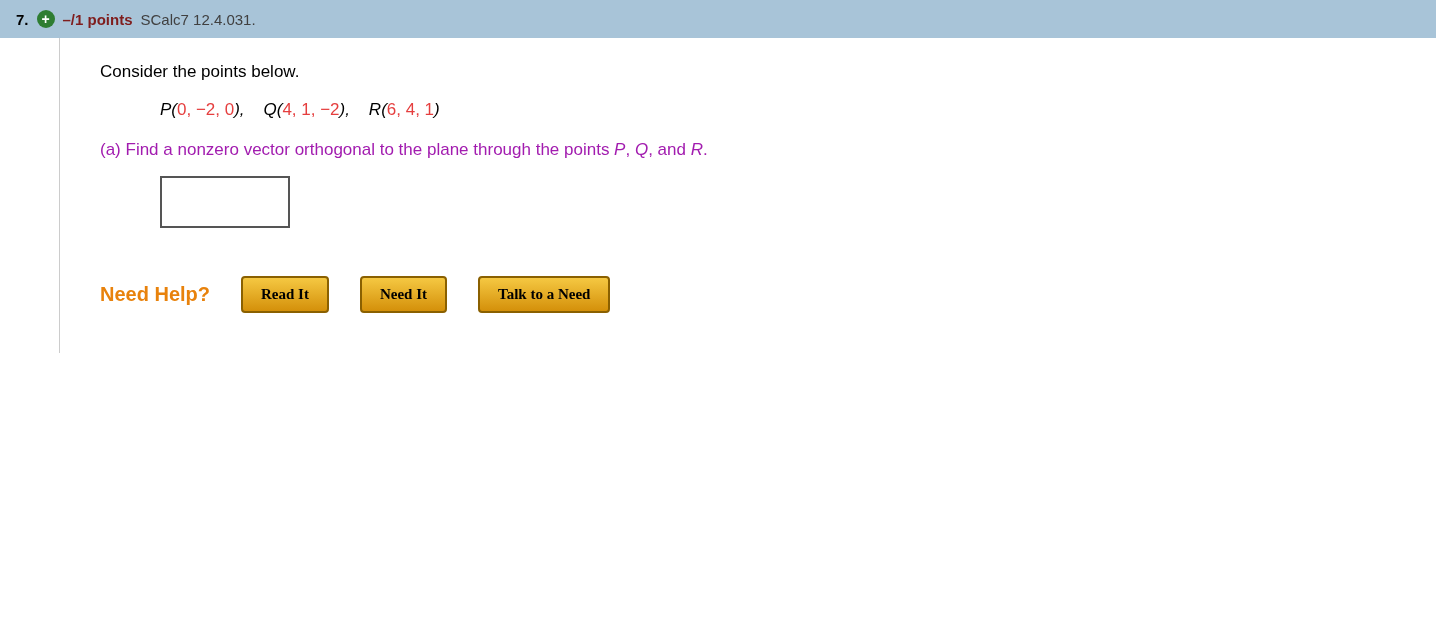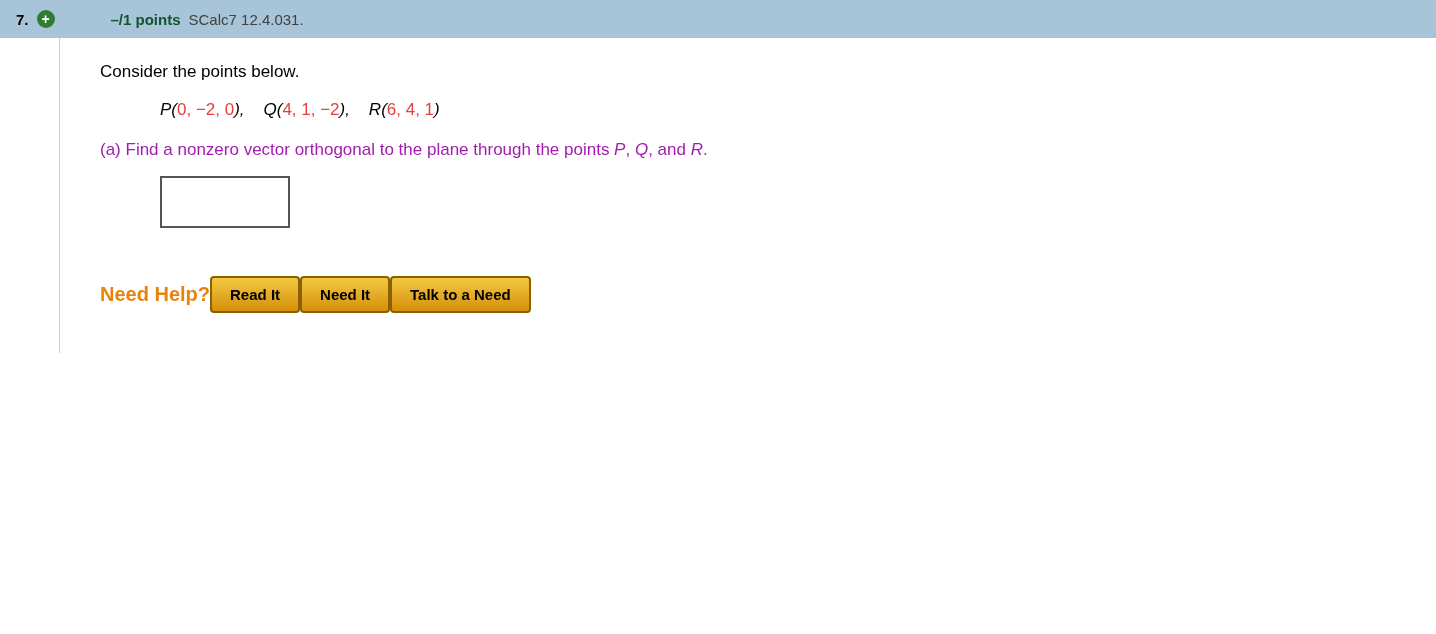--- a/index.html
+++ b/index.html
@@ -38,24 +38,23 @@
       height: 18px;
       border-radius: 50%;
       background: #2e7d32;
       color: #fff;
       font-size: 14px;
       font-weight: bold;
       line-height: 1;
     }
 
     .points-text {
-      color: #14532d;
+      color: #7f1d1d;
       font-weight: bold;
       font-size: 15px;
-      margin-left: 48px;
     }
 
     .problem-id {
       color: #404040;
       font-size: 15px;
     }
 
     .consider-text {
       font-size: 17px;
       color: #000;
@@ -94,41 +93,41 @@
       margin-bottom: 28px;
     }
 
     .part-b-section {
       margin-top: 10px;
     }
 
     .need-help-section {
       display: flex;
       align-items: center;
-      gap: 0;
+      gap: 31px;
       margin-top: 20px;
       margin-left: 0;
     }
 
     .need-help-label {
       color: #e8820c;
       font-weight: bold;
       font-size: 20px;
     }
 
     .help-button {
       background: linear-gradient(to bottom, #f5c842, #d4900a);
       border: 2px solid #8a6000;
       border-radius: 4px;
       padding: 8px 18px;
       font-size: 15px;
       font-weight: bold;
       color: #000;
       cursor: pointer;
-      font-family: Liberation Sans, sans-serif;
+      font-family: Liberation Serif, serif;
     }
 
     .main-wrapper {
       display: flex;
       position: relative;
     }
 
     .left-number-col {
       width: 60px;
       padding-top: 24px;

